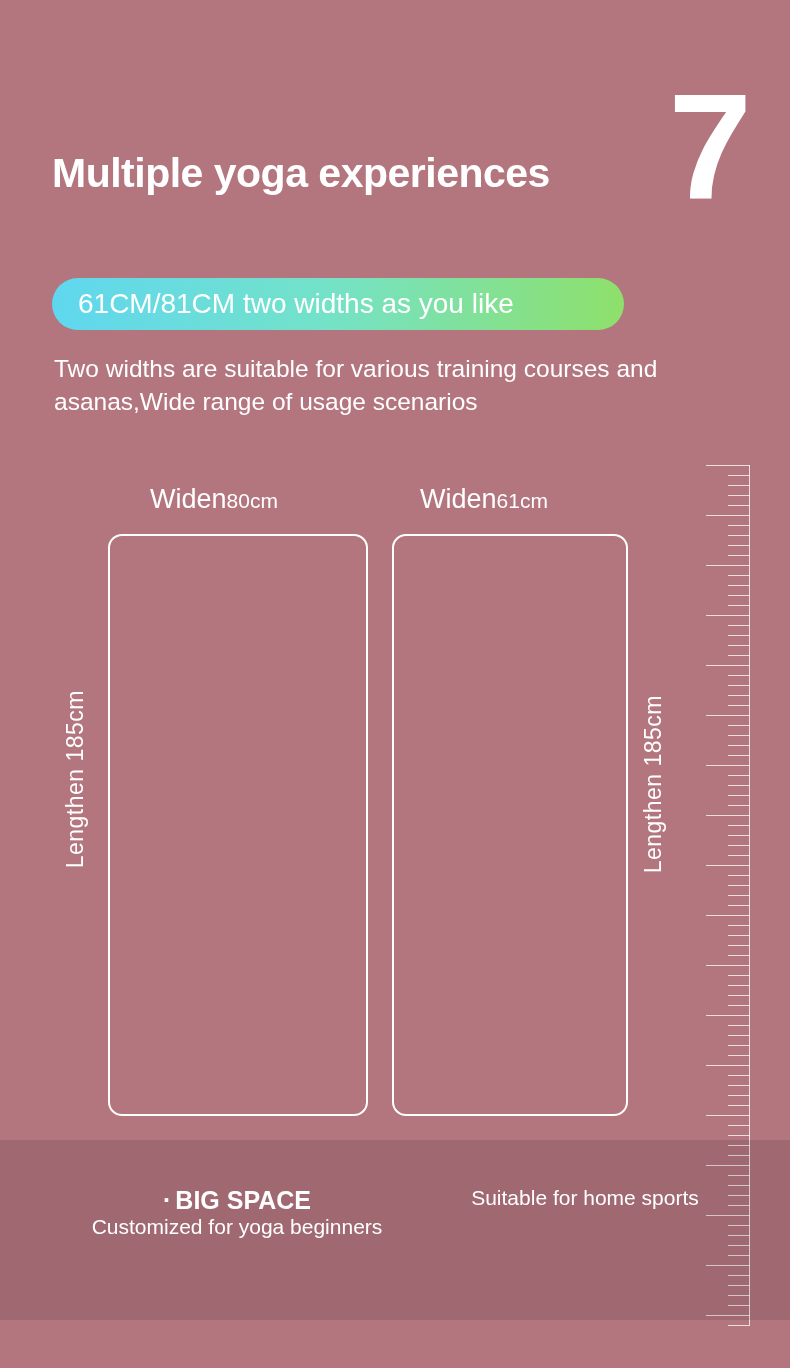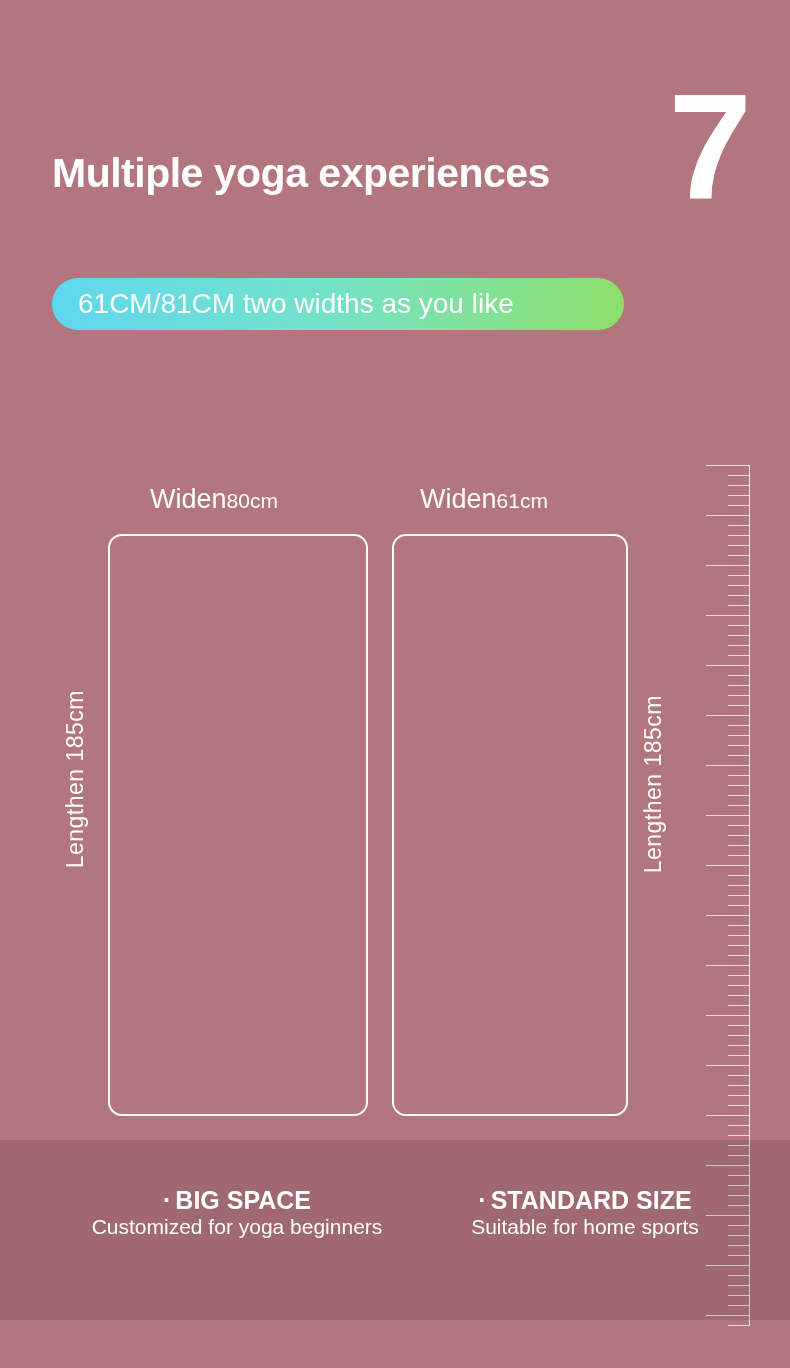--- a/index.html
+++ b/index.html
@@ -198,20 +198,21 @@
   <div class="big-number">7</div>
 
   <div class="headline">
     <span class="line2">Multiple yoga experiences</span>
   </div>
 
   <div class="pill">
     <span class="pill-text">61CM/81CM two widths as you like</span>
   </div>
 
+  <div class="subtext">Two widths are suitable for various training courses and asanas,Wide range of usage scenarios</div>
 
   <div class="diagram">
 
     <div class="widen-label" id="widen-a">
       <span class="big">Widen</span><span class="small">80cm</span>
     </div>
 
     <div class="widen-label" id="widen-b">
       <span class="big">Widen</span><span class="small">61cm</span>
     </div>
@@ -315,17 +316,16 @@
     </div>
 
   <div class="band"></div>
 
   <div class="feature" id="feature-0">
     <div class="title"><span class="dot-prefix">·</span><span>BIG SPACE</span></div>
     <div class="desc">Customized for yoga beginners</div>
   </div>
 
   <div class="feature" id="feature-1">
-    <div class="title"><span class="dot-prefix">·</span><span>STANDARD SIZE</span></div>
     <div class="desc">Suitable for home sports</div>
   </div>
 
 </div>
 
 </body></html>

